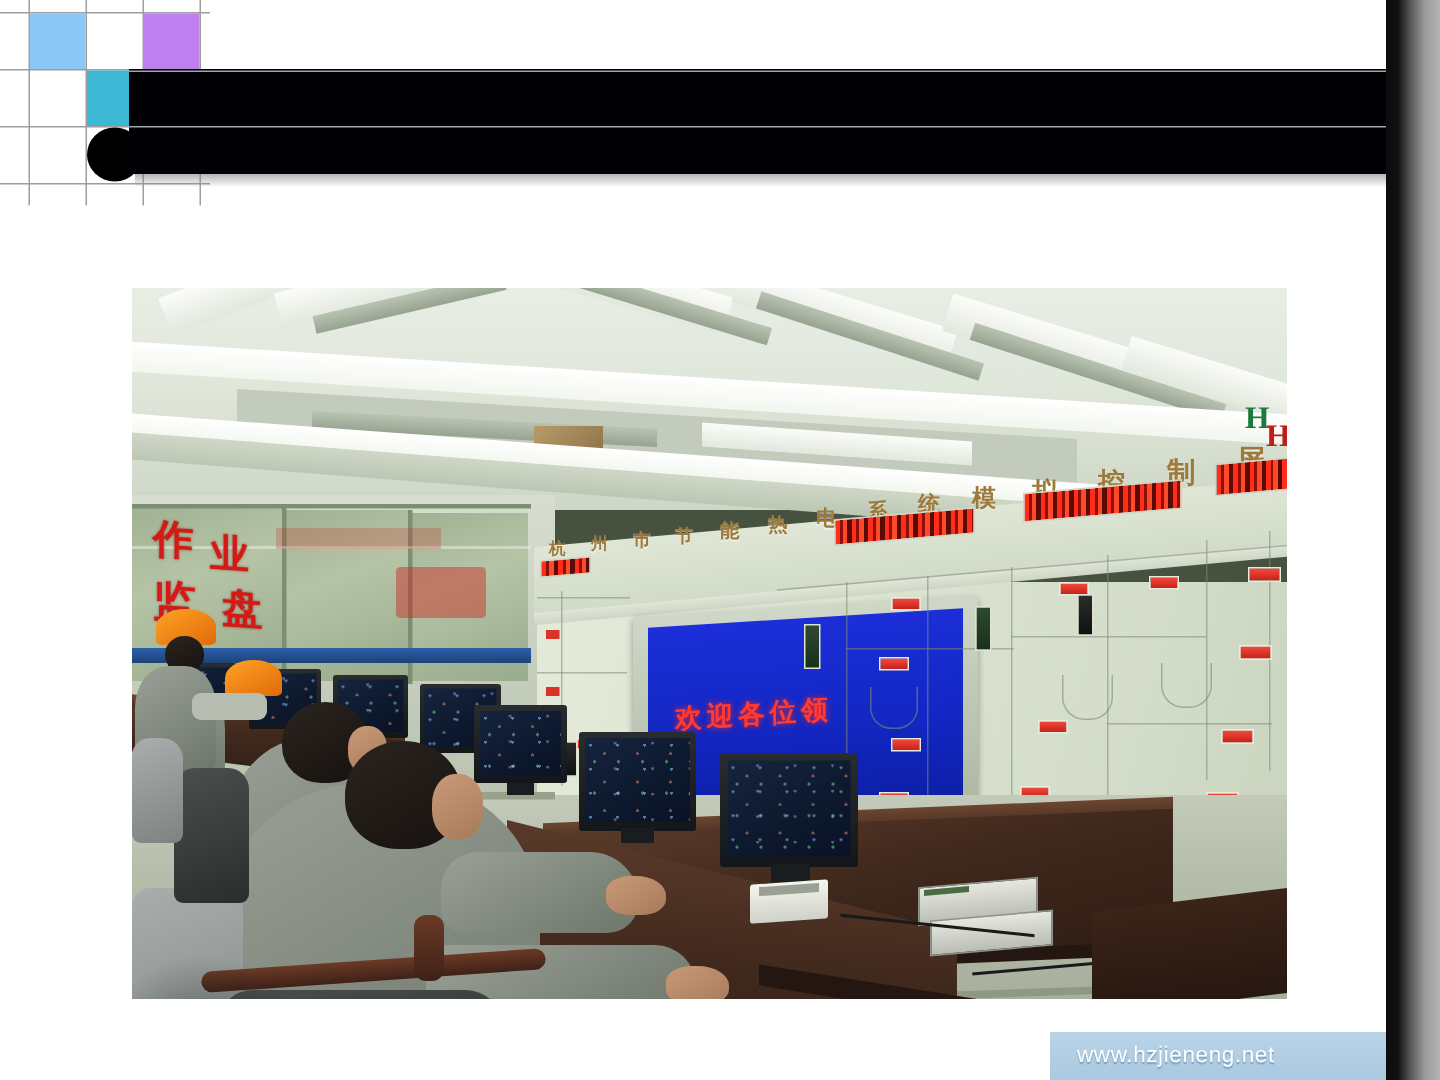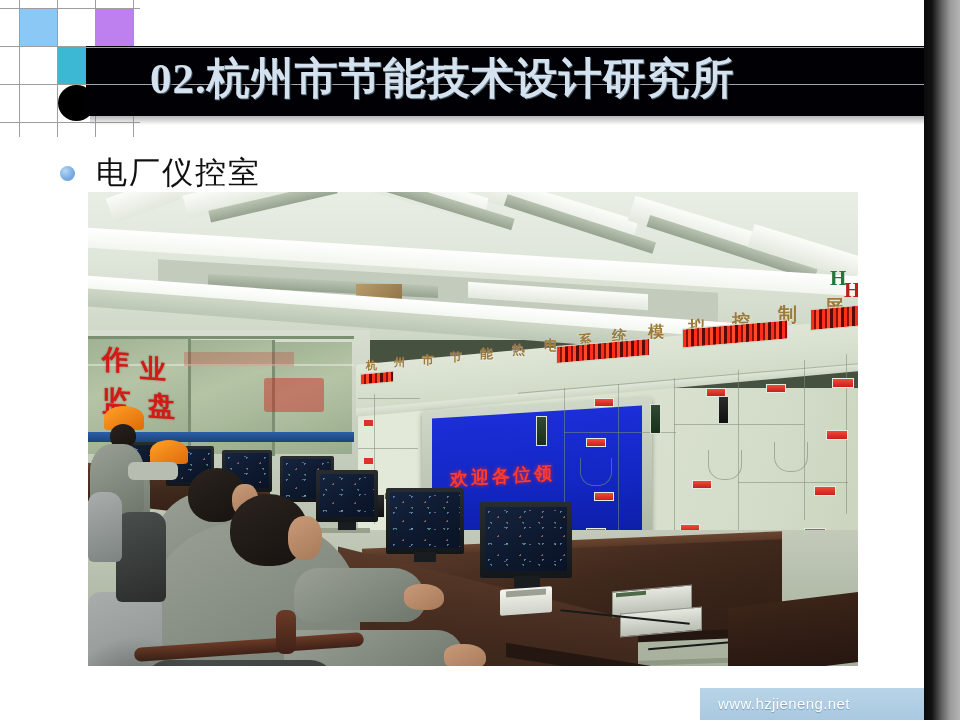--- a/index.html
+++ b/index.html
@@ -174,26 +174,21 @@
 
     <div class="sq" style="left:20px;top:9px;width:37px;height:37px;background:#8CC8F5;"></div>
     <div class="sq" style="left:96px;top:9px;width:37px;height:37px;background:#BE7FEF;"></div>
     <div class="sq" style="left:58px;top:47px;width:37px;height:37px;background:#3DB8D4;"></div>
     <div class="sq" style="left:58px;top:85px;width:37px;height:36px;border-radius:50%;background:#000;"></div>
   </div>
 
   <div class="titlebar"></div>
   <div class="title-hairline" style="top:47px;"></div>
   <div class="title-hairline" style="top:84px;"></div>
-  <div class="title-text">02.杭州市节能技术设计研究所</div>
-
-  <div class="bullet-row">
-    <div class="bullet-dot"></div>
-    <div class="bullet-label">电厂仪控室</div>
-  </div>
+
 
   <div class="photo">
 
     <div class="ph ceiling"></div>
     <div class="ph beam" style="left:20px;top:-6px;width:70px;height:26px;transform:rotate(-20deg);"></div>
     <div class="ph beam" style="left:96px;top:-10px;width:110px;height:24px;transform:rotate(-14deg);"></div>
     <div class="ph beam-dark" style="left:120px;top:4px;width:130px;height:12px;transform:rotate(-13deg);"></div>
     <div class="ph beam" style="left:270px;top:-12px;width:130px;height:26px;transform:rotate(16deg);"></div>
     <div class="ph beam-dark" style="left:288px;top:6px;width:140px;height:12px;transform:rotate(17deg);"></div>
     <div class="ph beam" style="left:400px;top:6px;width:150px;height:26px;transform:rotate(17deg);"></div>

